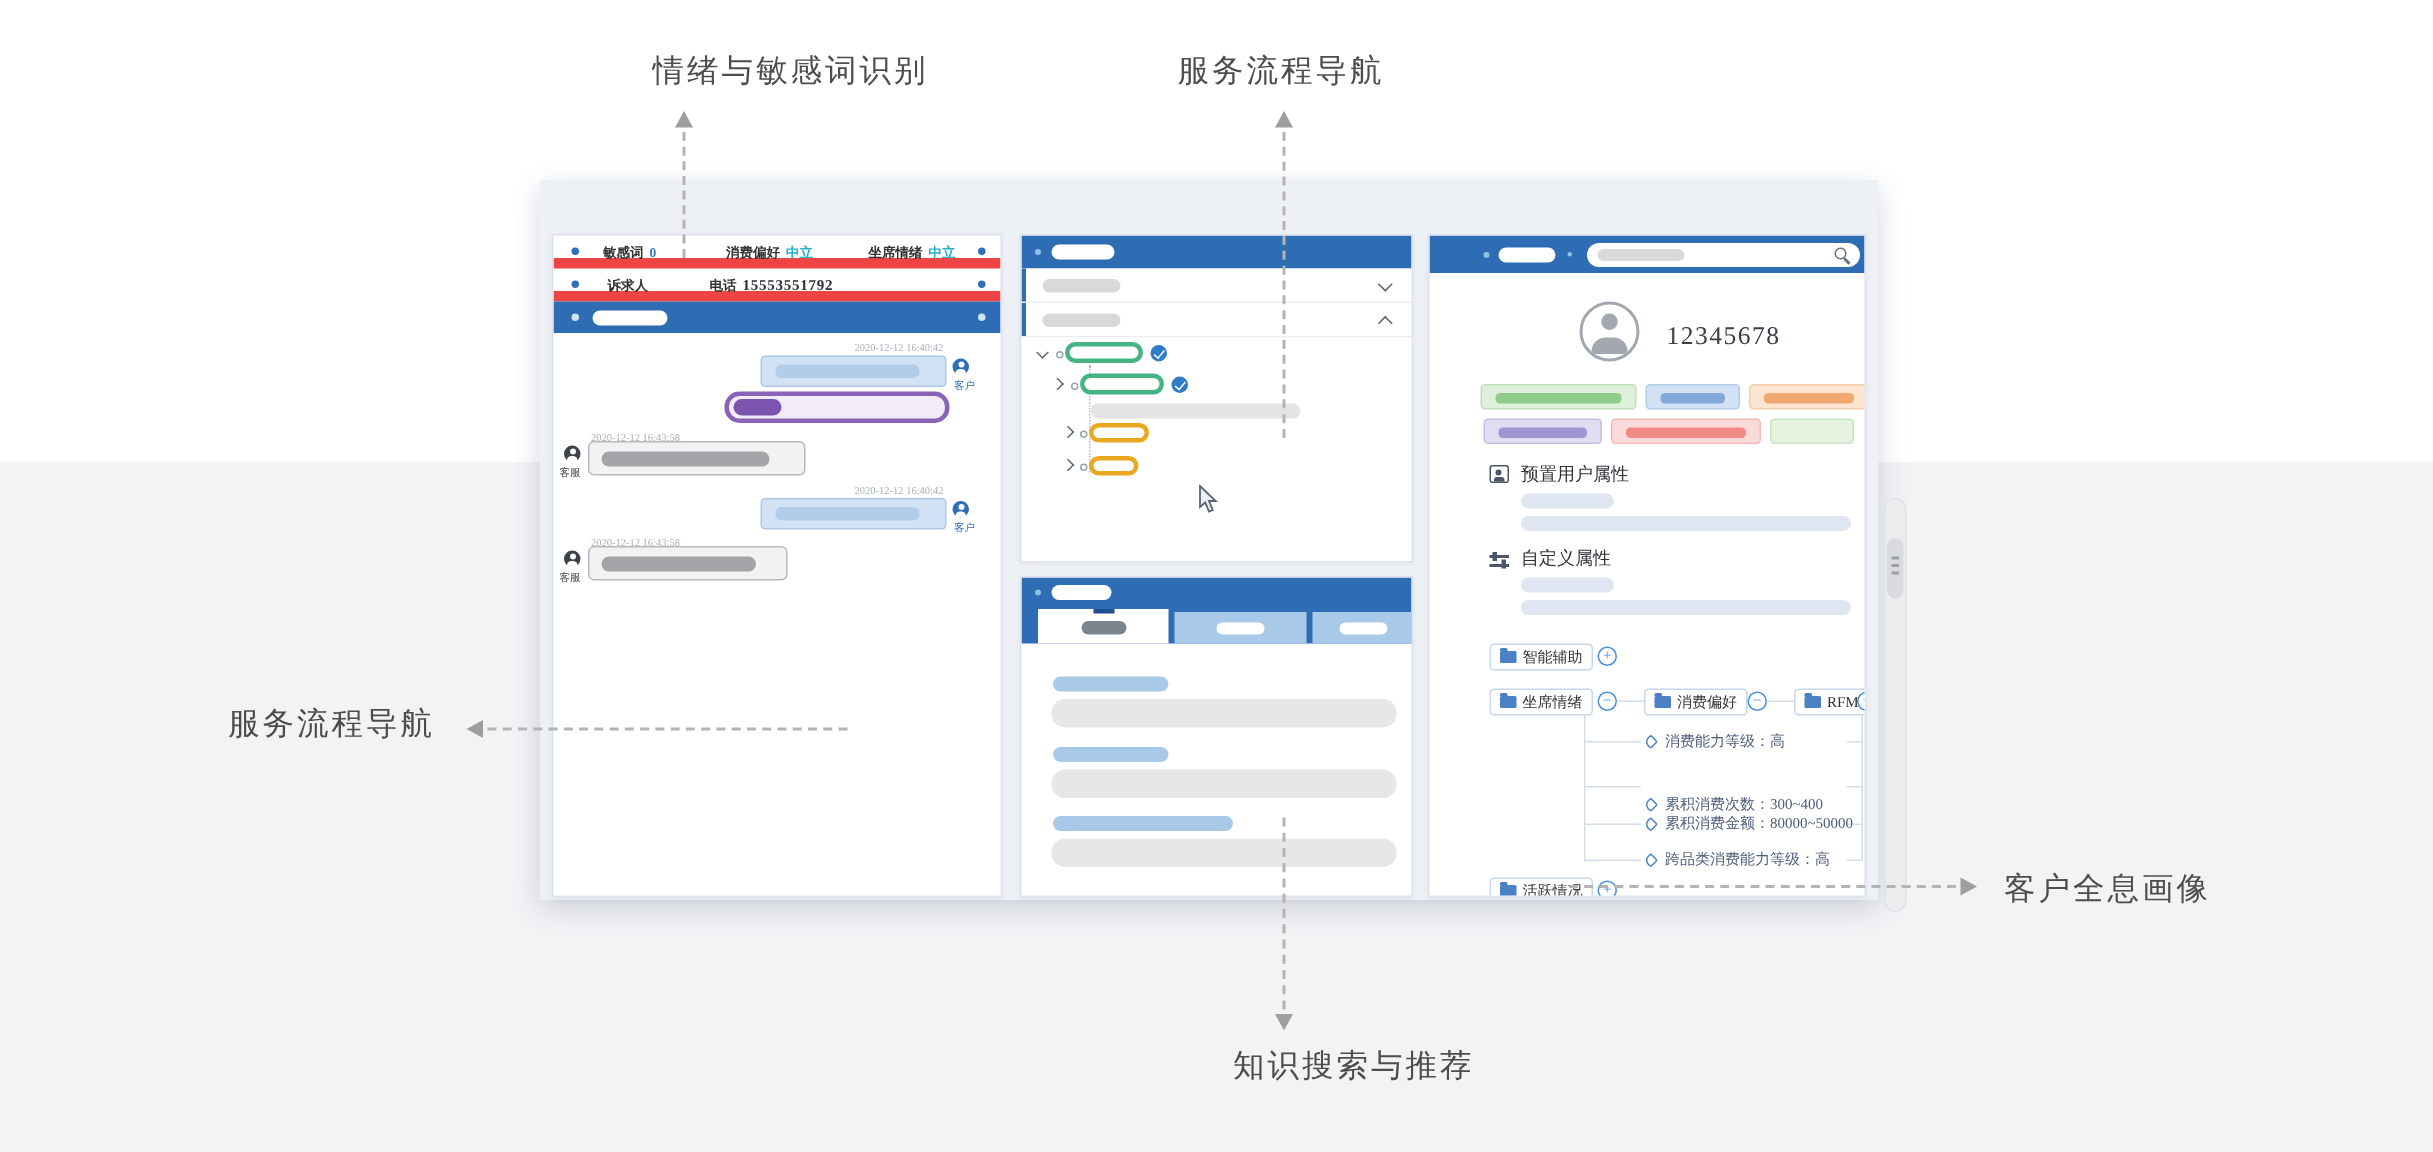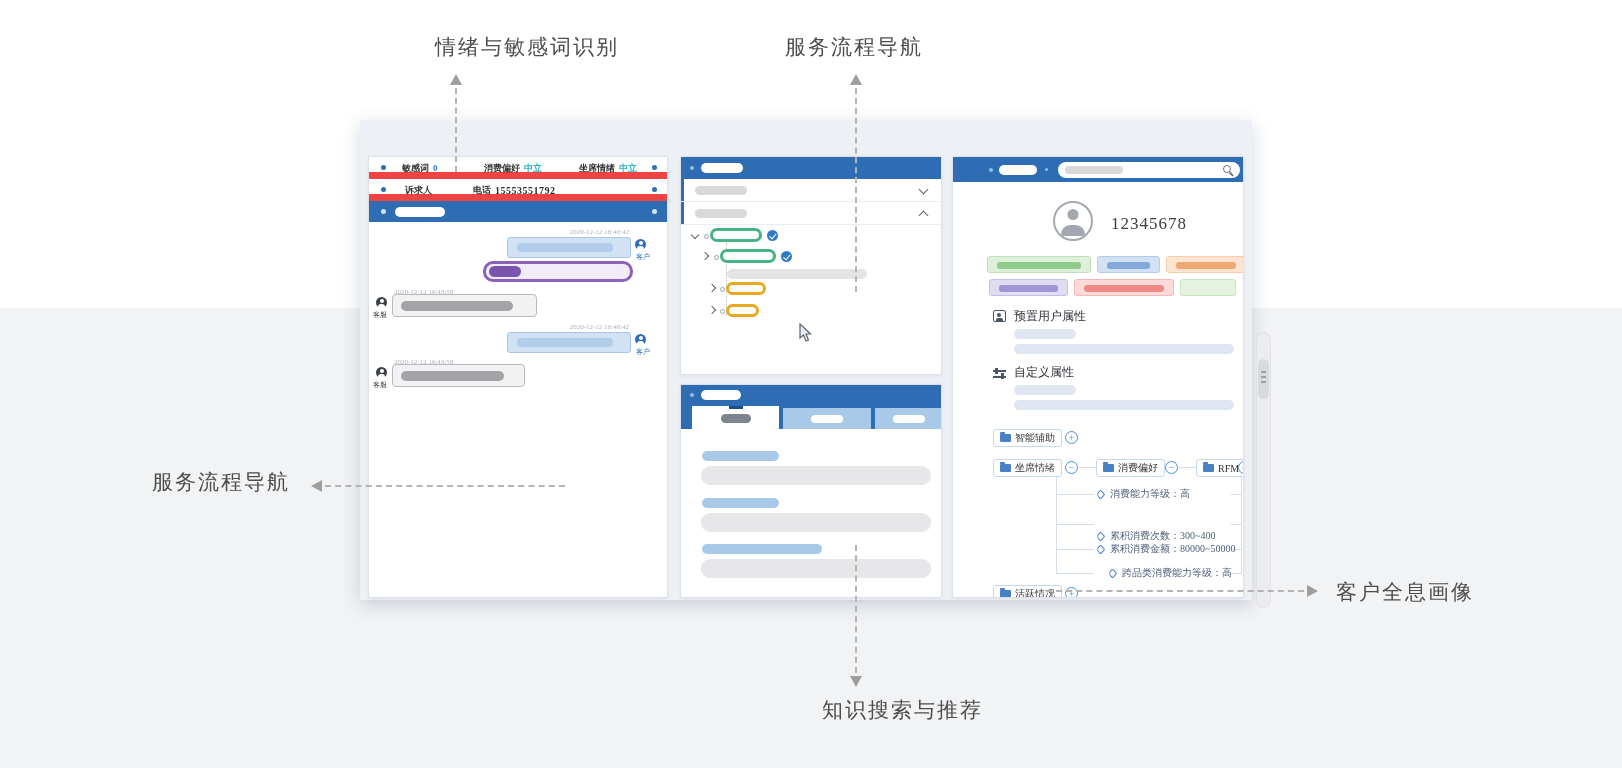--- a/index.html
+++ b/index.html
@@ -377,21 +377,21 @@
           <span>消费能力等级：高</span>
         </span>
       <span class="leaf" style="left:144px;top:372px">
           <i class="tag-ico"></i>
           <span>累积消费次数：300~400</span>
         </span>
       <span class="leaf" style="left:144px;top:385px">
           <i class="tag-ico"></i>
           <span>累积消费金额：80000~50000</span>
         </span>
-      <span class="leaf" style="left:156px;top:409px">
+      <span class="leaf" style="left:144px;top:409px">
           <i class="tag-ico"></i>
           <span>跨品类消费能力等级：高</span>
         </span>
 
       <div class="nbox" style="left:40px;top:428px">
         <span class="folder-ico"></span>
         <span>活跃情况</span>
       </div>
       <span class="pm" style="left:112px;top:430px">
           <span>+</span>

